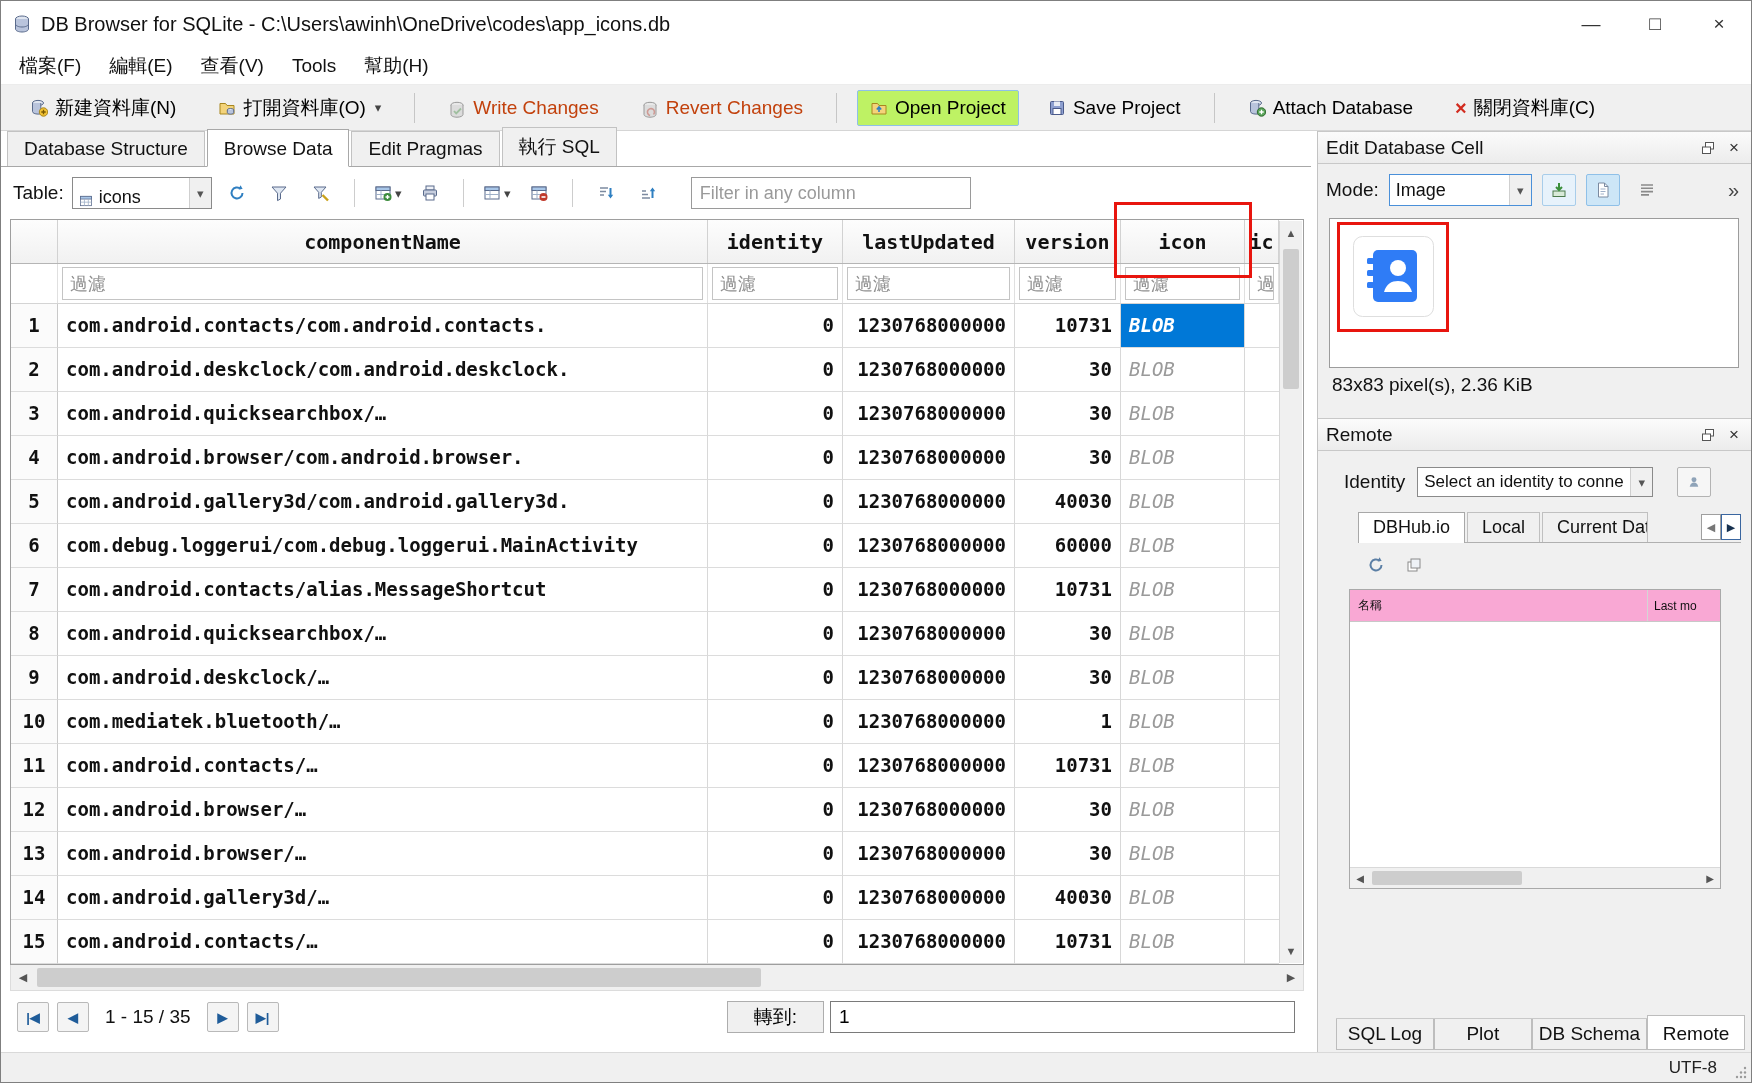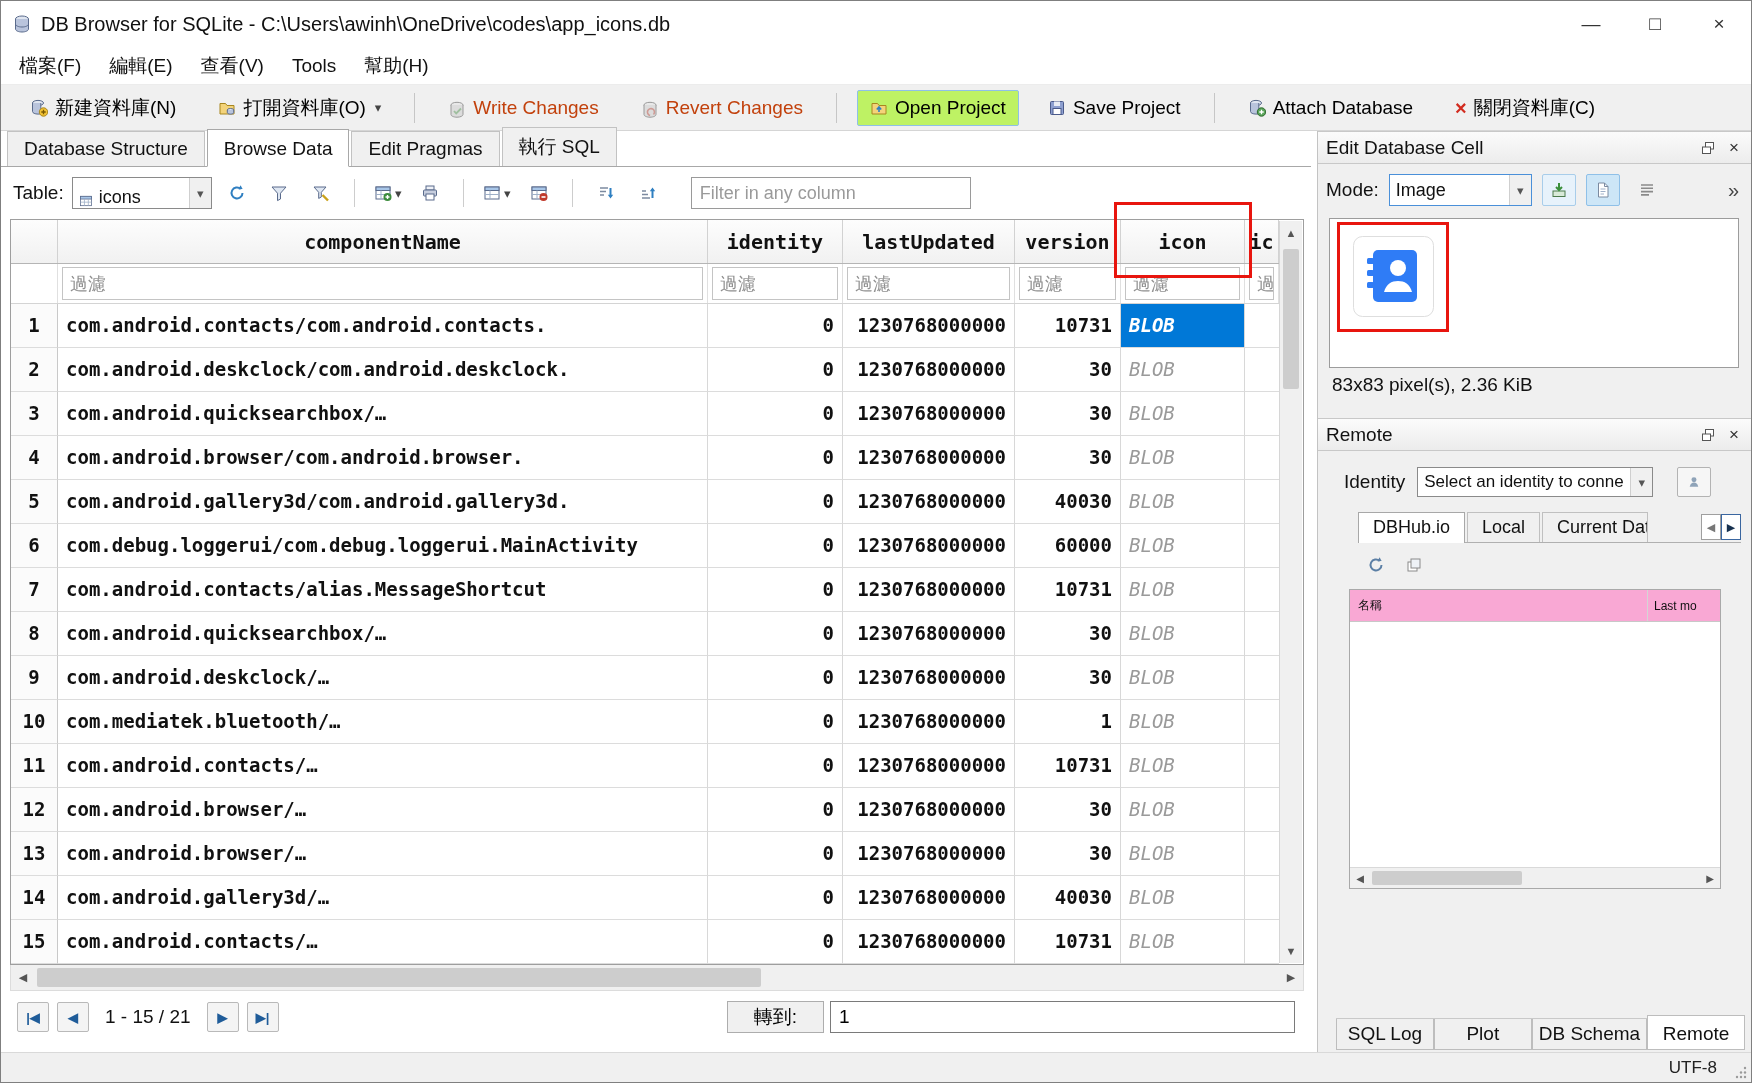--- a/index.html
+++ b/index.html
@@ -521,21 +521,21 @@
           </div>
       </div>
 
       <div class="nav-row">
         <button class="nav-btn">
             <span>|◀</span>
           </button>
         <button class="nav-btn">
             <span>◀</span>
           </button>
-        <span class="nav-range">1 - 15 / 21</span>
+        <span class="nav-range">1 - 15 / 35</span>
         <button class="nav-btn">
             <span>▶</span>
           </button>
         <button class="nav-btn">
             <span>▶|</span>
           </button>
         <div class="goto-group">
           <button class="goto-btn">轉到:</button>
           <input type="text" class="goto-input" value="1" style="">
         </div>

